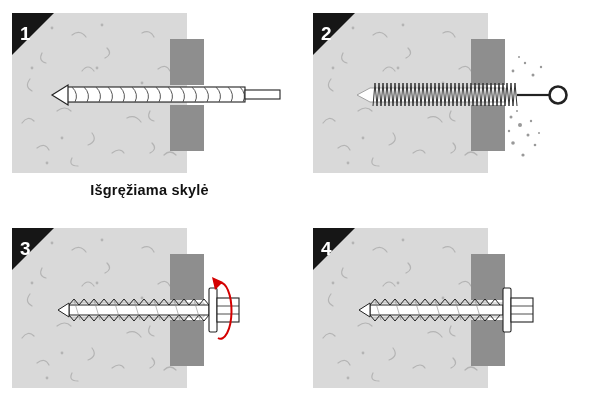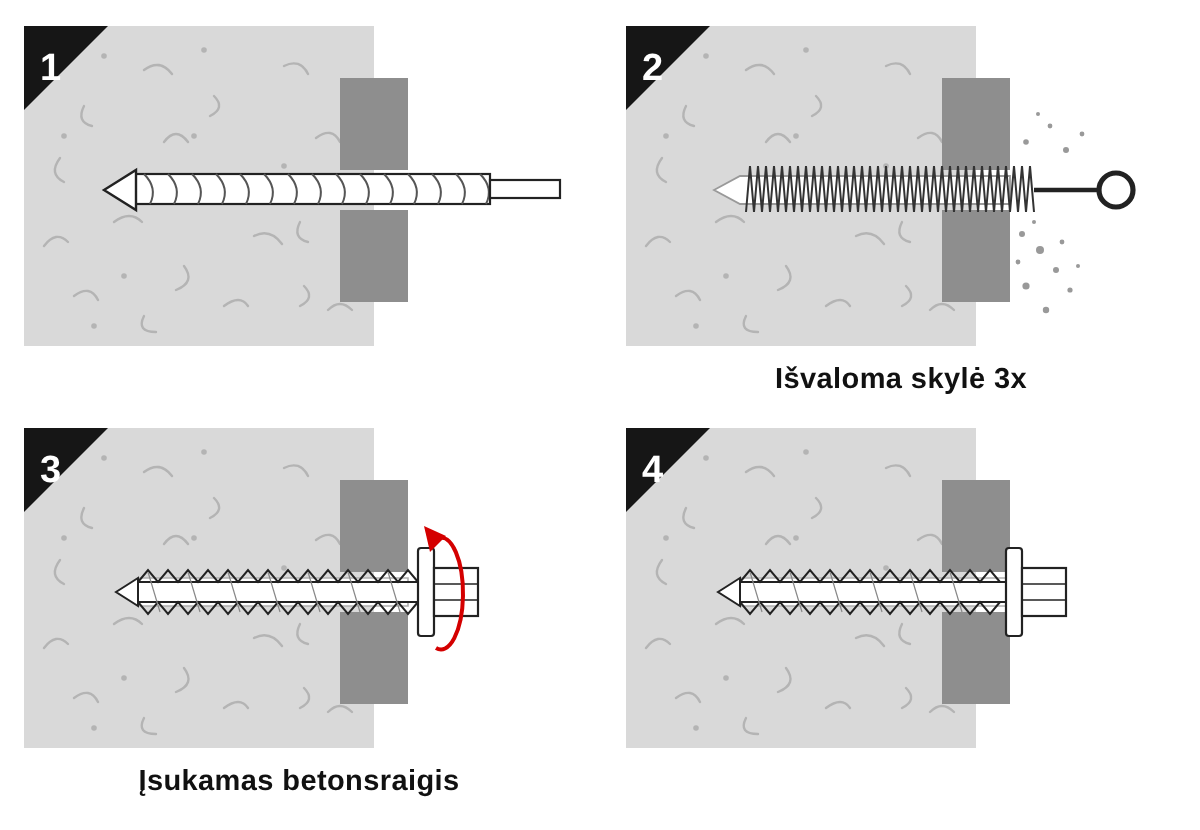--- a/index.html
+++ b/index.html
@@ -91,20 +91,21 @@
             <path d="M228 74 q7 7 3 15"></path>
         </g>
         <rect x="233" y="77" width="35" height="9" stroke-width="1.1"></rect>
         <polygon points="40,82 56,72 56,92" stroke-width="1.2"></polygon>
       </g>
       <g>
         <polygon points="0,0 42,0 0,42" fill="#161616"></polygon>
         <text x="8" y="27">1</text>
       </g>
     </svg>
+    <figcaption>Išgręžiama skylė</figcaption>
   </figure>
 
   <figure class="panel">
     <svg viewBox="0 0 275 160">
       <g>
         <rect x="0" y="0" width="175" height="160" fill="#d9d9d9"></rect>
         <use href="#concrete-texture"></use>
       </g>
       <path d="M44 82 L57 75 H192 V89 H57 Z" fill="#ffffff" stroke="#999" stroke-width="0.9"></path>
       <g>
@@ -131,21 +132,20 @@
           <circle cx="212" cy="50" r="1.2"></circle>
         <circle cx="220" cy="62" r="1.5"></circle>
           <circle cx="206" cy="44" r="1"></circle>
           <circle cx="228" cy="54" r="1.2"></circle>
       </g>
       <g>
         <polygon points="0,0 42,0 0,42" fill="#161616"></polygon>
         <text x="8" y="27">2</text>
       </g>
     </svg>
-    <figcaption>Išvaloma skylė 3x</figcaption>
   </figure>
 
   <figure class="panel">
     <svg viewBox="0 0 275 160">
       <g>
         <rect x="0" y="0" width="175" height="160" fill="#d9d9d9"></rect>
         <use href="#concrete-texture"></use>
       </g>
       <path d="M46 82 L58 75 H192 V89 H58 Z" fill="#ffffff" stroke="#b0b0b0" stroke-width="0.8"></path>
       <g>
@@ -175,21 +175,20 @@
         <g>
           <path d="M207 55 A11 28 0 1 1 206 110" fill="none" stroke-width="2" stroke="#d40000"></path>
           <polygon points="200,49 211,54 203,62" fill="#d40000"></polygon>
         </g>
       </g>
       <g>
         <polygon points="0,0 42,0 0,42" fill="#161616"></polygon>
         <text x="8" y="27">3</text>
       </g>
     </svg>
-    <figcaption>Įsukamas betonsraigis</figcaption>
   </figure>
 
   <figure class="panel">
     <svg viewBox="0 0 275 160">
       <g>
         <rect x="0" y="0" width="175" height="160" fill="#d9d9d9"></rect>
         <use href="#concrete-texture"></use>
       </g>
       <path d="M46 82 L58 75 H192 V89 H58 Z" fill="#ffffff" stroke="#b0b0b0" stroke-width="0.8"></path>
       <g>

